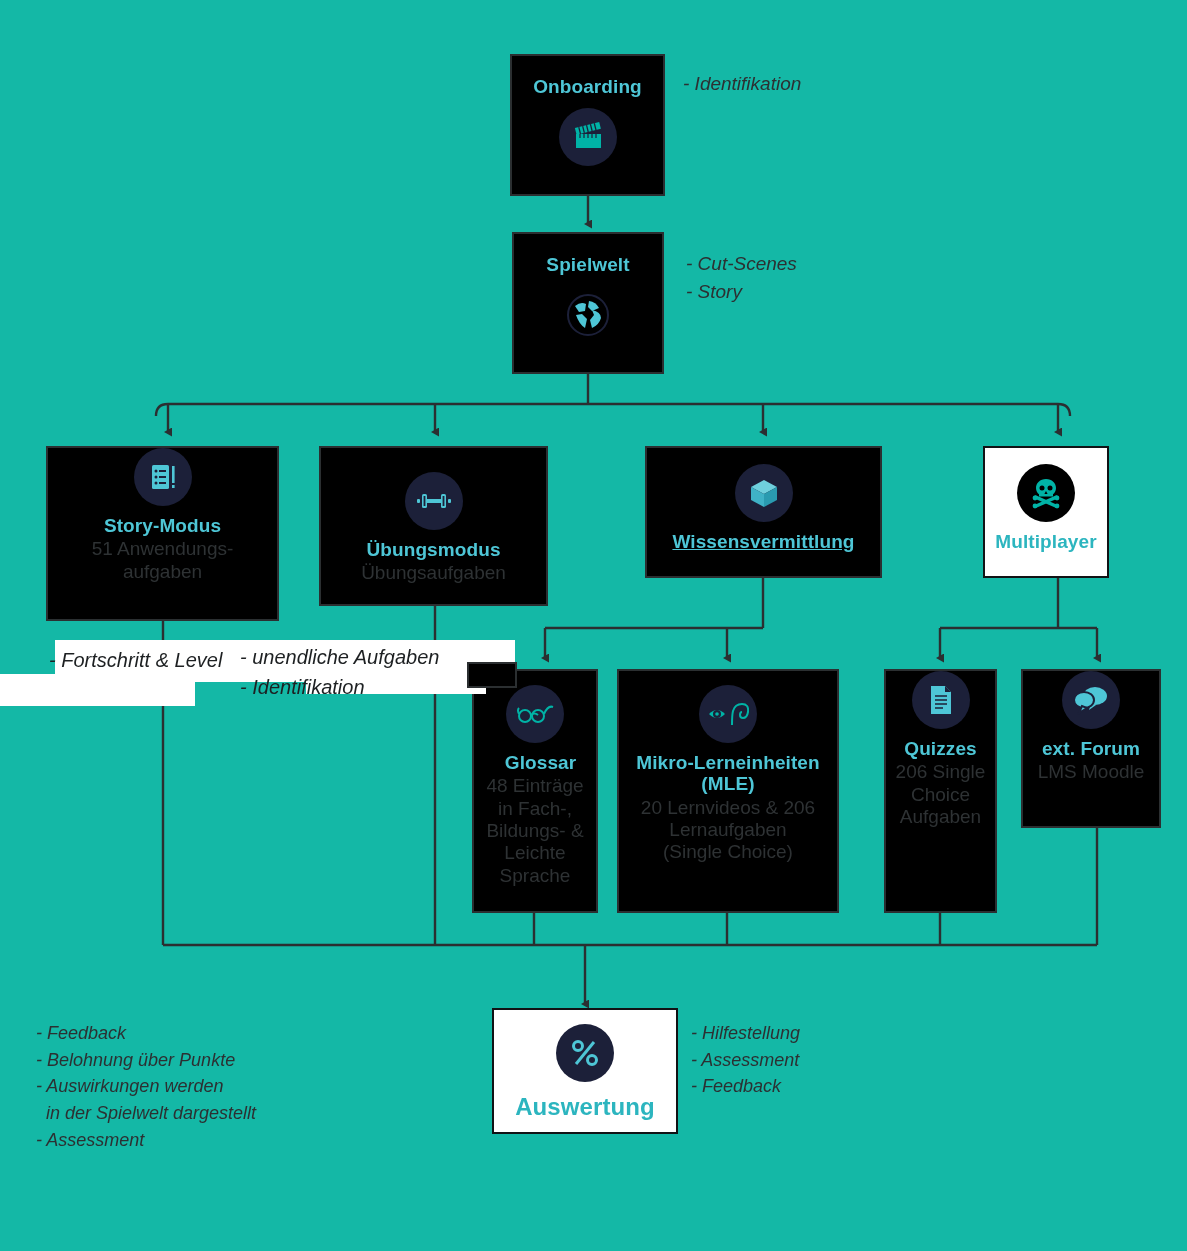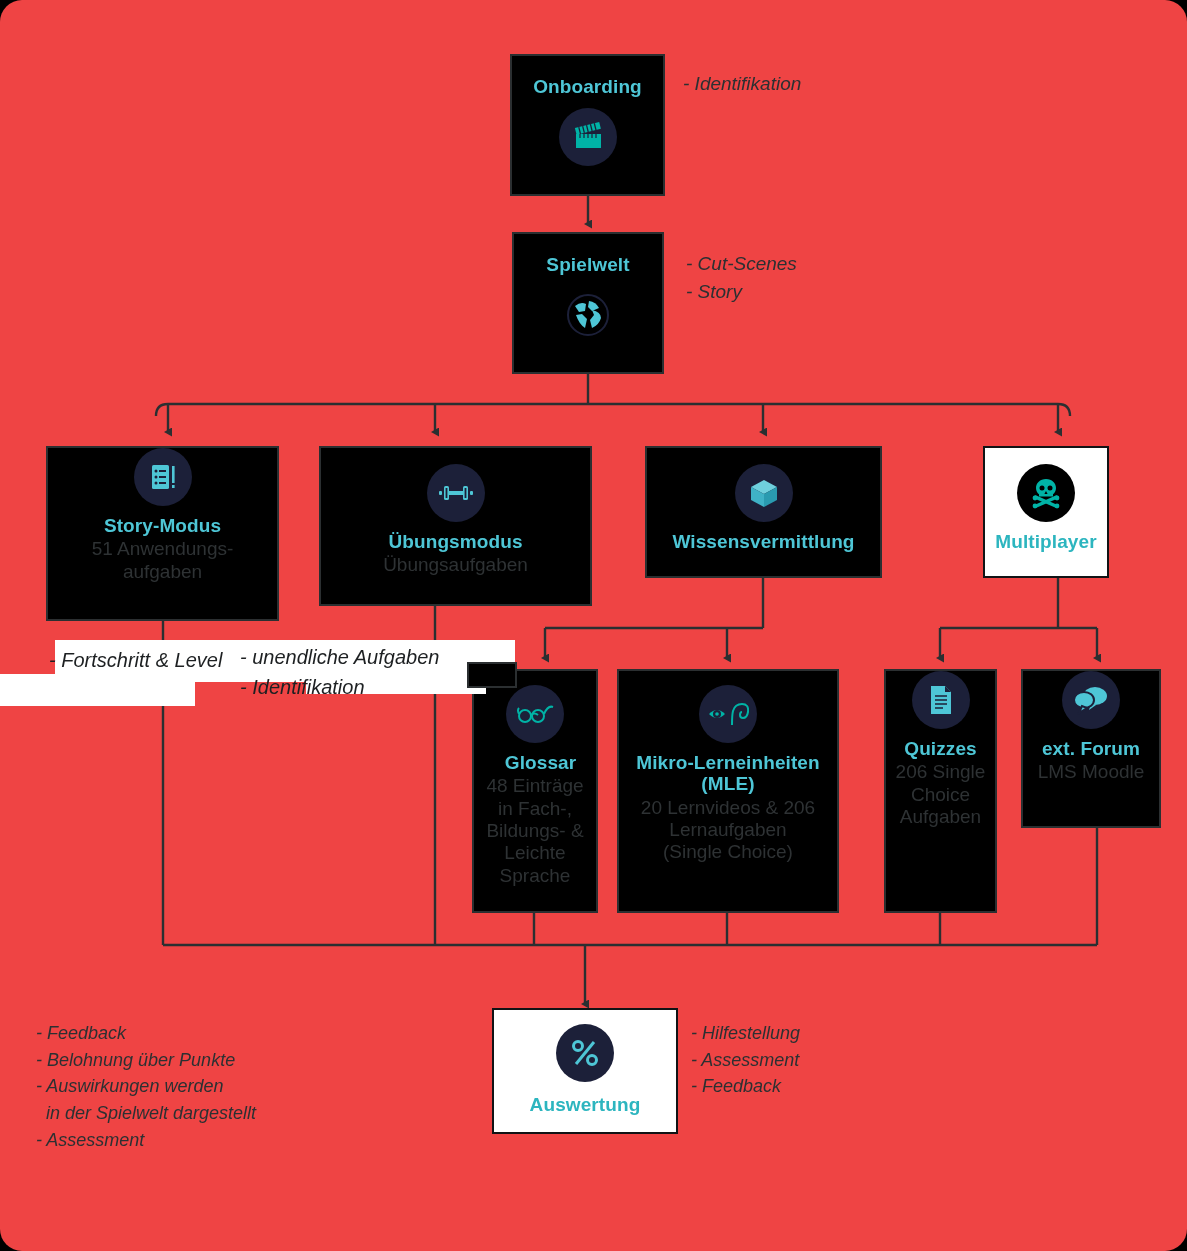--- a/index.html
+++ b/index.html
@@ -4,24 +4,23 @@
 <style>
   html, body {
     margin: 0;
     padding: 0;
     background: #000000;
   }
   #canvas {
     position: relative;
     width: 1187px;
     height: 1251px;
-    background: #ef4444;
+    background: #14b8a6;
     font-family: "Liberation Sans", sans-serif;
     overflow: hidden;
-    border-radius: 22px;
   }
   
   #wires {
     position: absolute;
     left: 0; top: 0;
     width: 1187px; height: 1251px;
     pointer-events: none;
   }
   
   .node {
@@ -175,21 +174,21 @@
         </g>
         <rect x="25" y="5" width="2.6" height="17" fill="#4ec6d6"></rect>
         <rect x="25" y="24" width="2.6" height="3" fill="#4ec6d6"></rect>
       </svg>
     </div>
     <div class="node-title" style="font-size:19px; margin-top:9px;">Story-Modus</div>
     <div class="node-sub" style="font-size:19px; margin-top:2px; white-space:pre-line;">51 Anwendungs-
 aufgaben</div>
   </div>
 
-  <div class="node" style="left:319px; top:446px; width:273px; height:160px; padding-top:16px;">
+  <div class="node" style="left:319px; top:446px; width:229px; height:160px; padding-top:24px;">
     <div class="icon-circle">
       <svg width="34" height="22" viewBox="0 0 34 22">
         <g fill="#4ec6d6">
           <rect x="0" y="9" width="3" height="4" rx="1"></rect>
           <rect x="5" y="4" width="5" height="14" rx="1.6"></rect>
           <rect x="10" y="9" width="14" height="4"></rect>
           <rect x="24" y="4" width="5" height="14" rx="1.6"></rect>
           <rect x="31" y="9" width="3" height="4" rx="1"></rect>
         </g>
         <rect x="6.6" y="6" width="1.8" height="10" fill="#1c2039"></rect>
@@ -201,21 +200,21 @@
   </div>
 
   <div class="node" style="left:645px; top:446px; width:237px; height:132px; padding-top:16px;">
     <div class="icon-circle">
       <svg width="30" height="32" viewBox="0 0 30 32">
         <path d="M15,3 L28,10 L15,17 L2,10 Z" fill="#6fd0dd"></path>
         <path d="M2,10 L15,17 L15,30 L2,23 Z" fill="#3fb2c6"></path>
         <path d="M28,10 L15,17 L15,30 L28,23 Z" fill="#2a9bb0"></path>
       </svg>
     </div>
-    <div class="node-title" style="font-size:19px; margin-top:9px;">Wissensvermittlung</div>
+    <div class="node-title" style="font-size:19px; margin-top:9px;text-decoration:underline;">Wissensvermittlung</div>
   </div>
 
   <div class="node light" style="left:983px; top:446px; width:126px; height:132px; padding-top:16px;">
     <div class="icon-circle black">
       <svg width="34" height="34" viewBox="0 0 34 34">
         <g fill="#00b3a6">
           <path d="M17,3 C11,3 7,7 7,12 c0,3 1.4,5 3,6.2 l0,2.3 14,0 0,-2.3 C25.6,17 27,15 27,12 27,7 23,3 17,3 Z"></path>
           <circle cx="13" cy="12" r="2.5" fill="#000"></circle>
           <circle cx="21" cy="12" r="2.5" fill="#000"></circle>
           <path d="M17,15 l-1.6,3 3.2,0 z" fill="#000"></path>
@@ -303,21 +302,21 @@
   <div class="node light" style="left:492px; top:1008px; width:186px; height:126px; padding-top:14px;">
     <div class="icon-circle">
       <svg width="34" height="34" viewBox="0 0 34 34">
         <g fill="none" stroke="#4ec6d6" stroke-width="3">
           <circle cx="10" cy="10" r="4.5"></circle>
           <circle cx="24" cy="24" r="4.5"></circle>
           <path d="M26,6 L8,28"></path>
         </g>
       </svg>
     </div>
-    <div class="node-title" style="font-size:19px; margin-top:12px;">Auswertung</div>
+    <div class="node-title" style="font-size:24px; margin-top:12px;">Auswertung</div>
   </div>
 
   <div class="plate" style="left:55px;  top:640px; width:460px; height:42px; z-index:5;"></div>
   <div class="plate" style="left:0px;   top:674px; width:195px; height:32px; z-index:5;"></div>
   <div class="plate" style="left:306px; top:666px; width:180px; height:28px; z-index:5;"></div>
   <div class="plate" style="left:467px; top:662px; width:50px;  height:26px; z-index:5; background:#000; border:2px solid #2b2f31; box-sizing:border-box;"></div>
 
   <div class="annot" style="left:683px; top:70px; font-size:19px;">- Identifikation</div>
 
   <div class="annot" style="left:686px; top:250px; font-size:19px;">- Cut-Scenes

